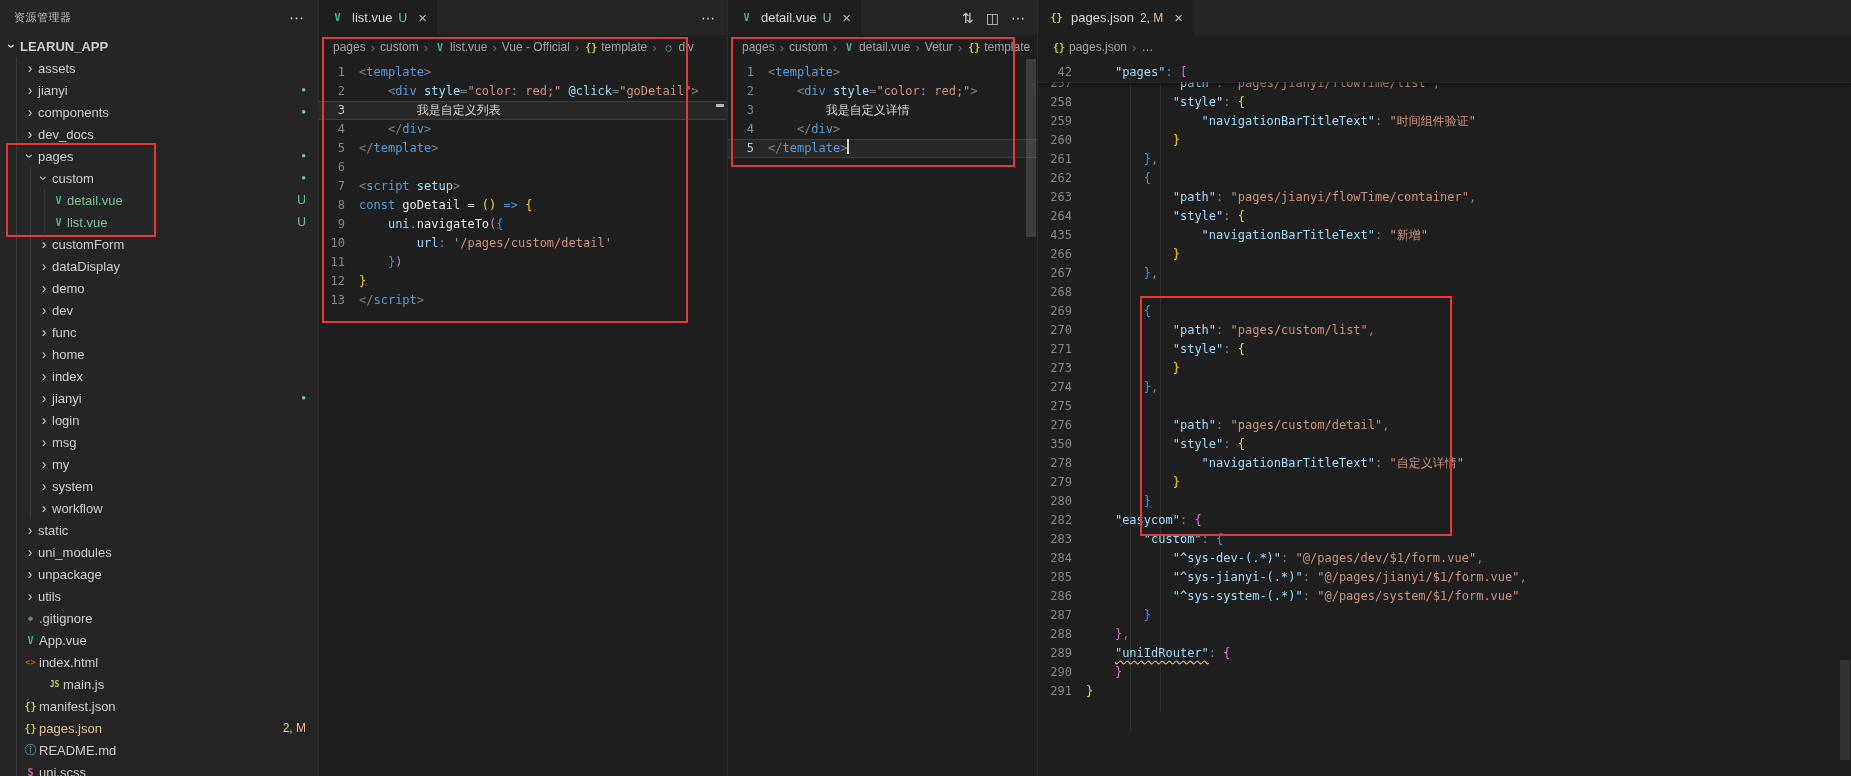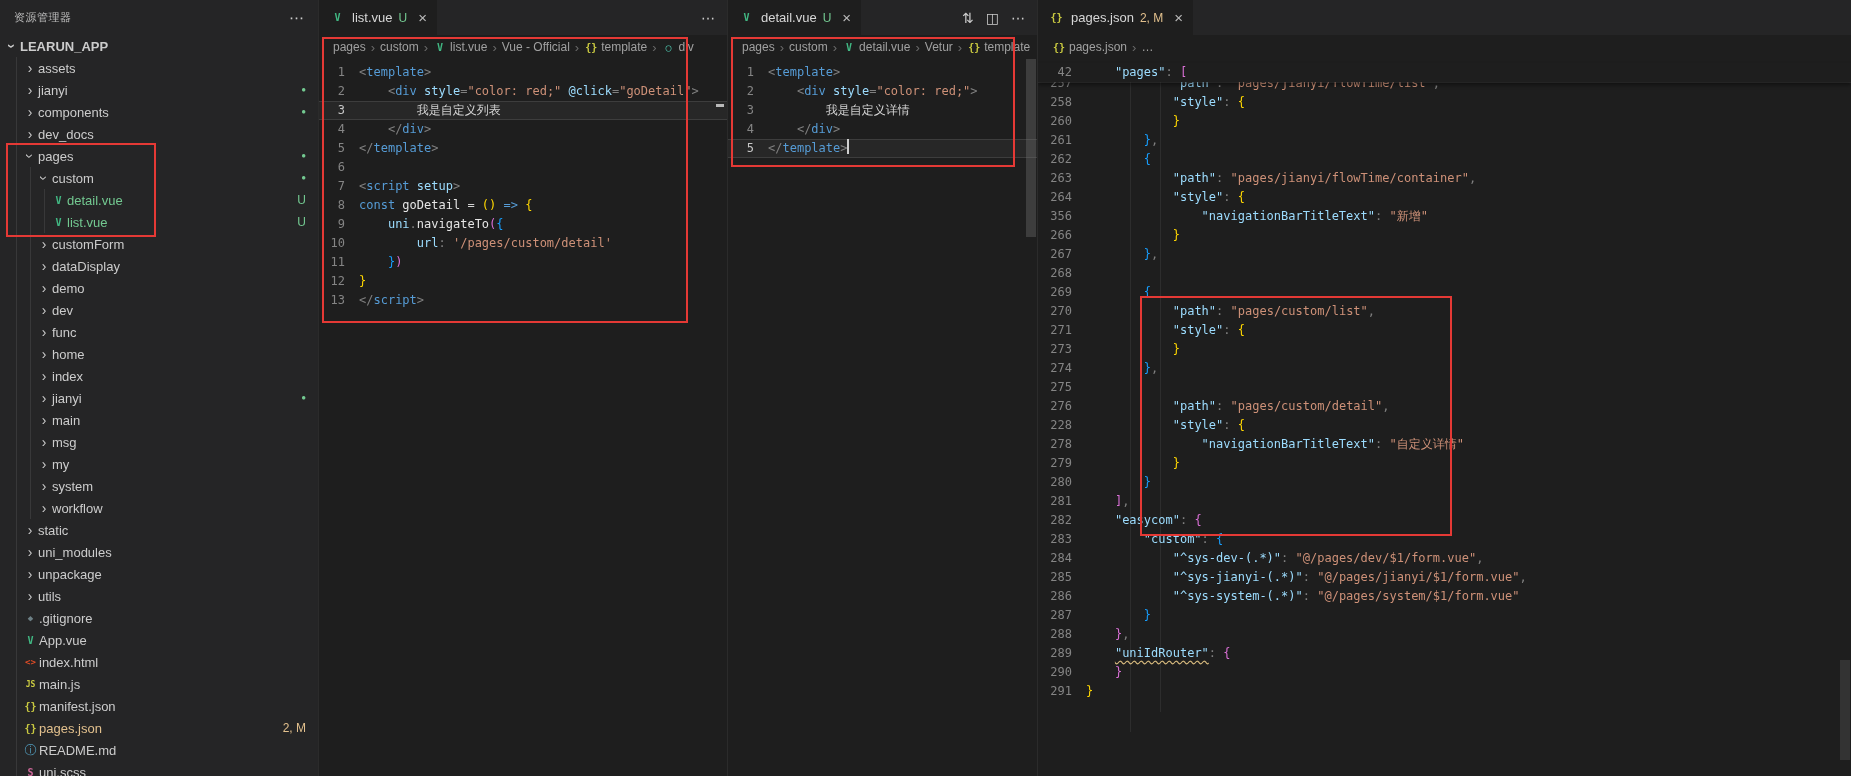--- a/index.html
+++ b/index.html
@@ -183,21 +183,21 @@
         </div>
         <div class="trow" style="padding-left: 36px;">
           <span class="chev">›</span>
           <span class="tname">jianyi</span>
           <span class="tright">
             <span class="dot">●</span>
           </span>
         </div>
         <div class="trow" style="padding-left: 36px;">
           <span class="chev">›</span>
-          <span class="tname">main</span>
+          <span class="tname">login</span>
           <span class="tright"></span>
         </div>
         <div class="trow" style="padding-left: 36px;">
           <span class="chev">›</span>
           <span class="tname">msg</span>
           <span class="tright"></span>
         </div>
         <div class="trow" style="padding-left: 36px;">
           <span class="chev">›</span>
           <span class="tname">my</span>
@@ -241,21 +241,21 @@
         <div class="trow" style="padding-left: 22px;">
           <span class="fic ic-vue">V</span>
           <span class="tname">App.vue</span>
           <span class="tright"></span>
         </div>
         <div class="trow" style="padding-left: 22px;">
           <span class="fic ic-html">&lt;&gt;</span>
           <span class="tname">index.html</span>
           <span class="tright"></span>
         </div>
-        <div class="trow" style="padding-left: 22px;">
+        <div class="trow" style="padding-left: 28px; margin-left: 18px;">
           <span class="fic ic-js">JS</span>
           <span class="tname">main.js</span>
           <span class="tright"></span>
         </div>
         <div class="trow" style="padding-left: 22px;">
           <span class="fic ic-json">{}</span>
           <span class="tname">manifest.json</span>
           <span class="tright"></span>
         </div>
         <div class="trow" style="padding-left: 22px;">
@@ -476,41 +476,45 @@
             </div>
             <div class="crow clip">
               <span class="lnum">257</span>
               <span class="ltxt"><span class="tk-txt">            </span><span class="tk-attr">"path"</span><span class="tk-pun">:</span><span class="tk-txt"> </span><span class="tk-str">"pages/jianyi/flowTime/list"</span><span class="tk-pun">,</span></span>
             </div>
             <div class="crow">
               <span class="lnum">258</span>
               <span class="ltxt"><span class="tk-txt">            </span><span class="tk-attr">"style"</span><span class="tk-pun">:</span><span class="tk-txt"> </span><span class="tk-b1">{</span></span>
             </div>
             <div class="crow">
+              <span class="lnum">259</span>
+              <span class="ltxt"><span class="tk-txt">                </span><span class="tk-attr">"navigationBarTitleText"</span><span class="tk-pun">:</span><span class="tk-txt"> </span><span class="tk-str">"时间组件验证"</span></span>
+            </div>
+            <div class="crow">
               <span class="lnum">260</span>
               <span class="ltxt"><span class="tk-txt">            </span><span class="tk-b1">}</span></span>
             </div>
             <div class="crow">
               <span class="lnum">261</span>
               <span class="ltxt"><span class="tk-txt">        </span><span class="tk-b3">}</span><span class="tk-pun">,</span></span>
             </div>
             <div class="crow">
               <span class="lnum">262</span>
               <span class="ltxt"><span class="tk-txt">        </span><span class="tk-b3">{</span></span>
             </div>
             <div class="crow">
               <span class="lnum">263</span>
               <span class="ltxt"><span class="tk-txt">            </span><span class="tk-attr">"path"</span><span class="tk-pun">:</span><span class="tk-txt"> </span><span class="tk-str">"pages/jianyi/flowTime/container"</span><span class="tk-pun">,</span></span>
             </div>
             <div class="crow">
               <span class="lnum">264</span>
               <span class="ltxt"><span class="tk-txt">            </span><span class="tk-attr">"style"</span><span class="tk-pun">:</span><span class="tk-txt"> </span><span class="tk-b1">{</span></span>
             </div>
             <div class="crow">
-              <span class="lnum">356</span>
+              <span class="lnum">435</span>
               <span class="ltxt"><span class="tk-txt">                </span><span class="tk-attr">"navigationBarTitleText"</span><span class="tk-pun">:</span><span class="tk-txt"> </span><span class="tk-str">"新增"</span></span>
             </div>
             <div class="crow">
               <span class="lnum">266</span>
               <span class="ltxt"><span class="tk-txt">            </span><span class="tk-b1">}</span></span>
             </div>
             <div class="crow">
               <span class="lnum">267</span>
               <span class="ltxt"><span class="tk-txt">        </span><span class="tk-b3">}</span><span class="tk-pun">,</span></span>
             </div>
@@ -540,38 +544,34 @@
             </div>
             <div class="crow">
               <span class="lnum">275</span>
               <span class="ltxt"></span>
             </div>
             <div class="crow">
               <span class="lnum">276</span>
               <span class="ltxt"><span class="tk-txt">            </span><span class="tk-attr">"path"</span><span class="tk-pun">:</span><span class="tk-txt"> </span><span class="tk-str">"pages/custom/detail"</span><span class="tk-pun">,</span></span>
             </div>
             <div class="crow">
-              <span class="lnum">228</span>
+              <span class="lnum">350</span>
               <span class="ltxt"><span class="tk-txt">            </span><span class="tk-attr">"style"</span><span class="tk-pun">:</span><span class="tk-txt"> </span><span class="tk-b1">{</span></span>
             </div>
             <div class="crow">
               <span class="lnum">278</span>
               <span class="ltxt"><span class="tk-txt">                </span><span class="tk-attr">"navigationBarTitleText"</span><span class="tk-pun">:</span><span class="tk-txt"> </span><span class="tk-str">"自定义详情"</span></span>
             </div>
             <div class="crow">
               <span class="lnum">279</span>
               <span class="ltxt"><span class="tk-txt">            </span><span class="tk-b1">}</span></span>
             </div>
             <div class="crow">
               <span class="lnum">280</span>
               <span class="ltxt"><span class="tk-txt">        </span><span class="tk-b3">}</span></span>
-            </div>
-            <div class="crow">
-              <span class="lnum">281</span>
-              <span class="ltxt"><span class="tk-txt">    </span><span class="tk-b2">]</span><span class="tk-pun">,</span></span>
             </div>
             <div class="crow">
               <span class="lnum">282</span>
               <span class="ltxt"><span class="tk-txt">    </span><span class="tk-attr">"easycom"</span><span class="tk-pun">:</span><span class="tk-txt"> </span><span class="tk-b2">{</span></span>
             </div>
             <div class="crow">
               <span class="lnum">283</span>
               <span class="ltxt"><span class="tk-txt">        </span><span class="tk-attr">"custom"</span><span class="tk-pun">:</span><span class="tk-txt"> </span><span class="tk-b3">{</span></span>
             </div>
             <div class="crow">

